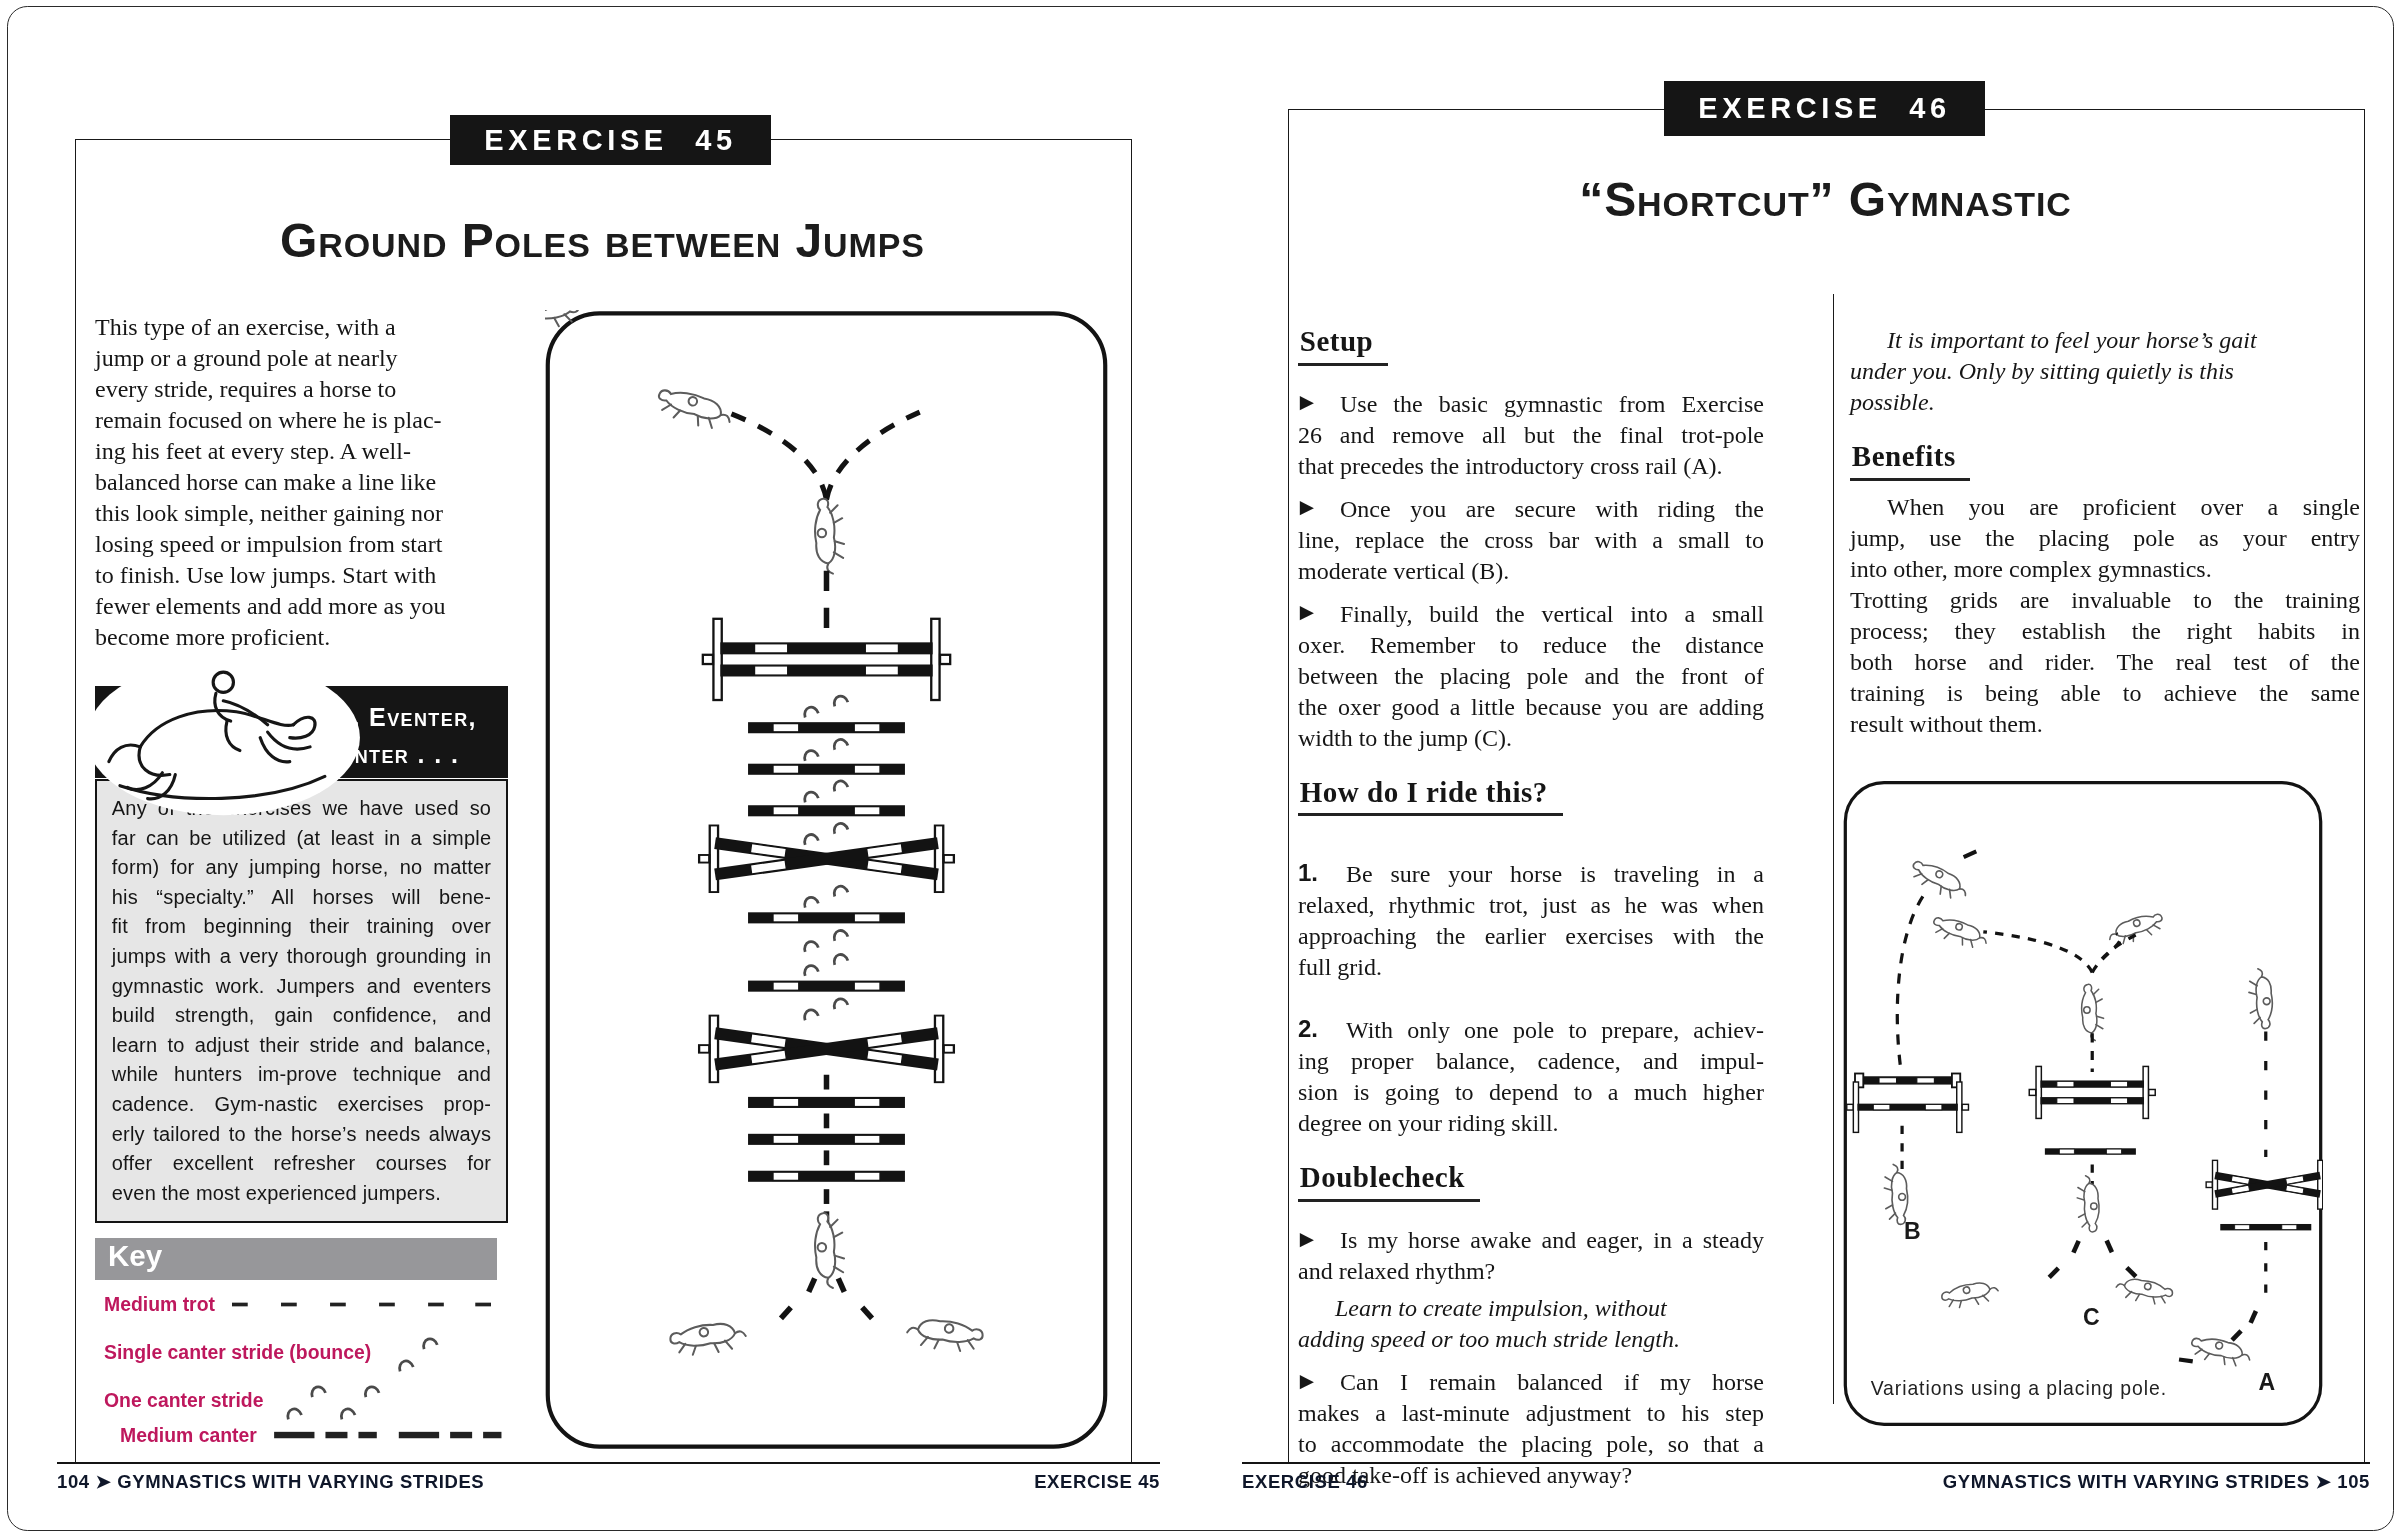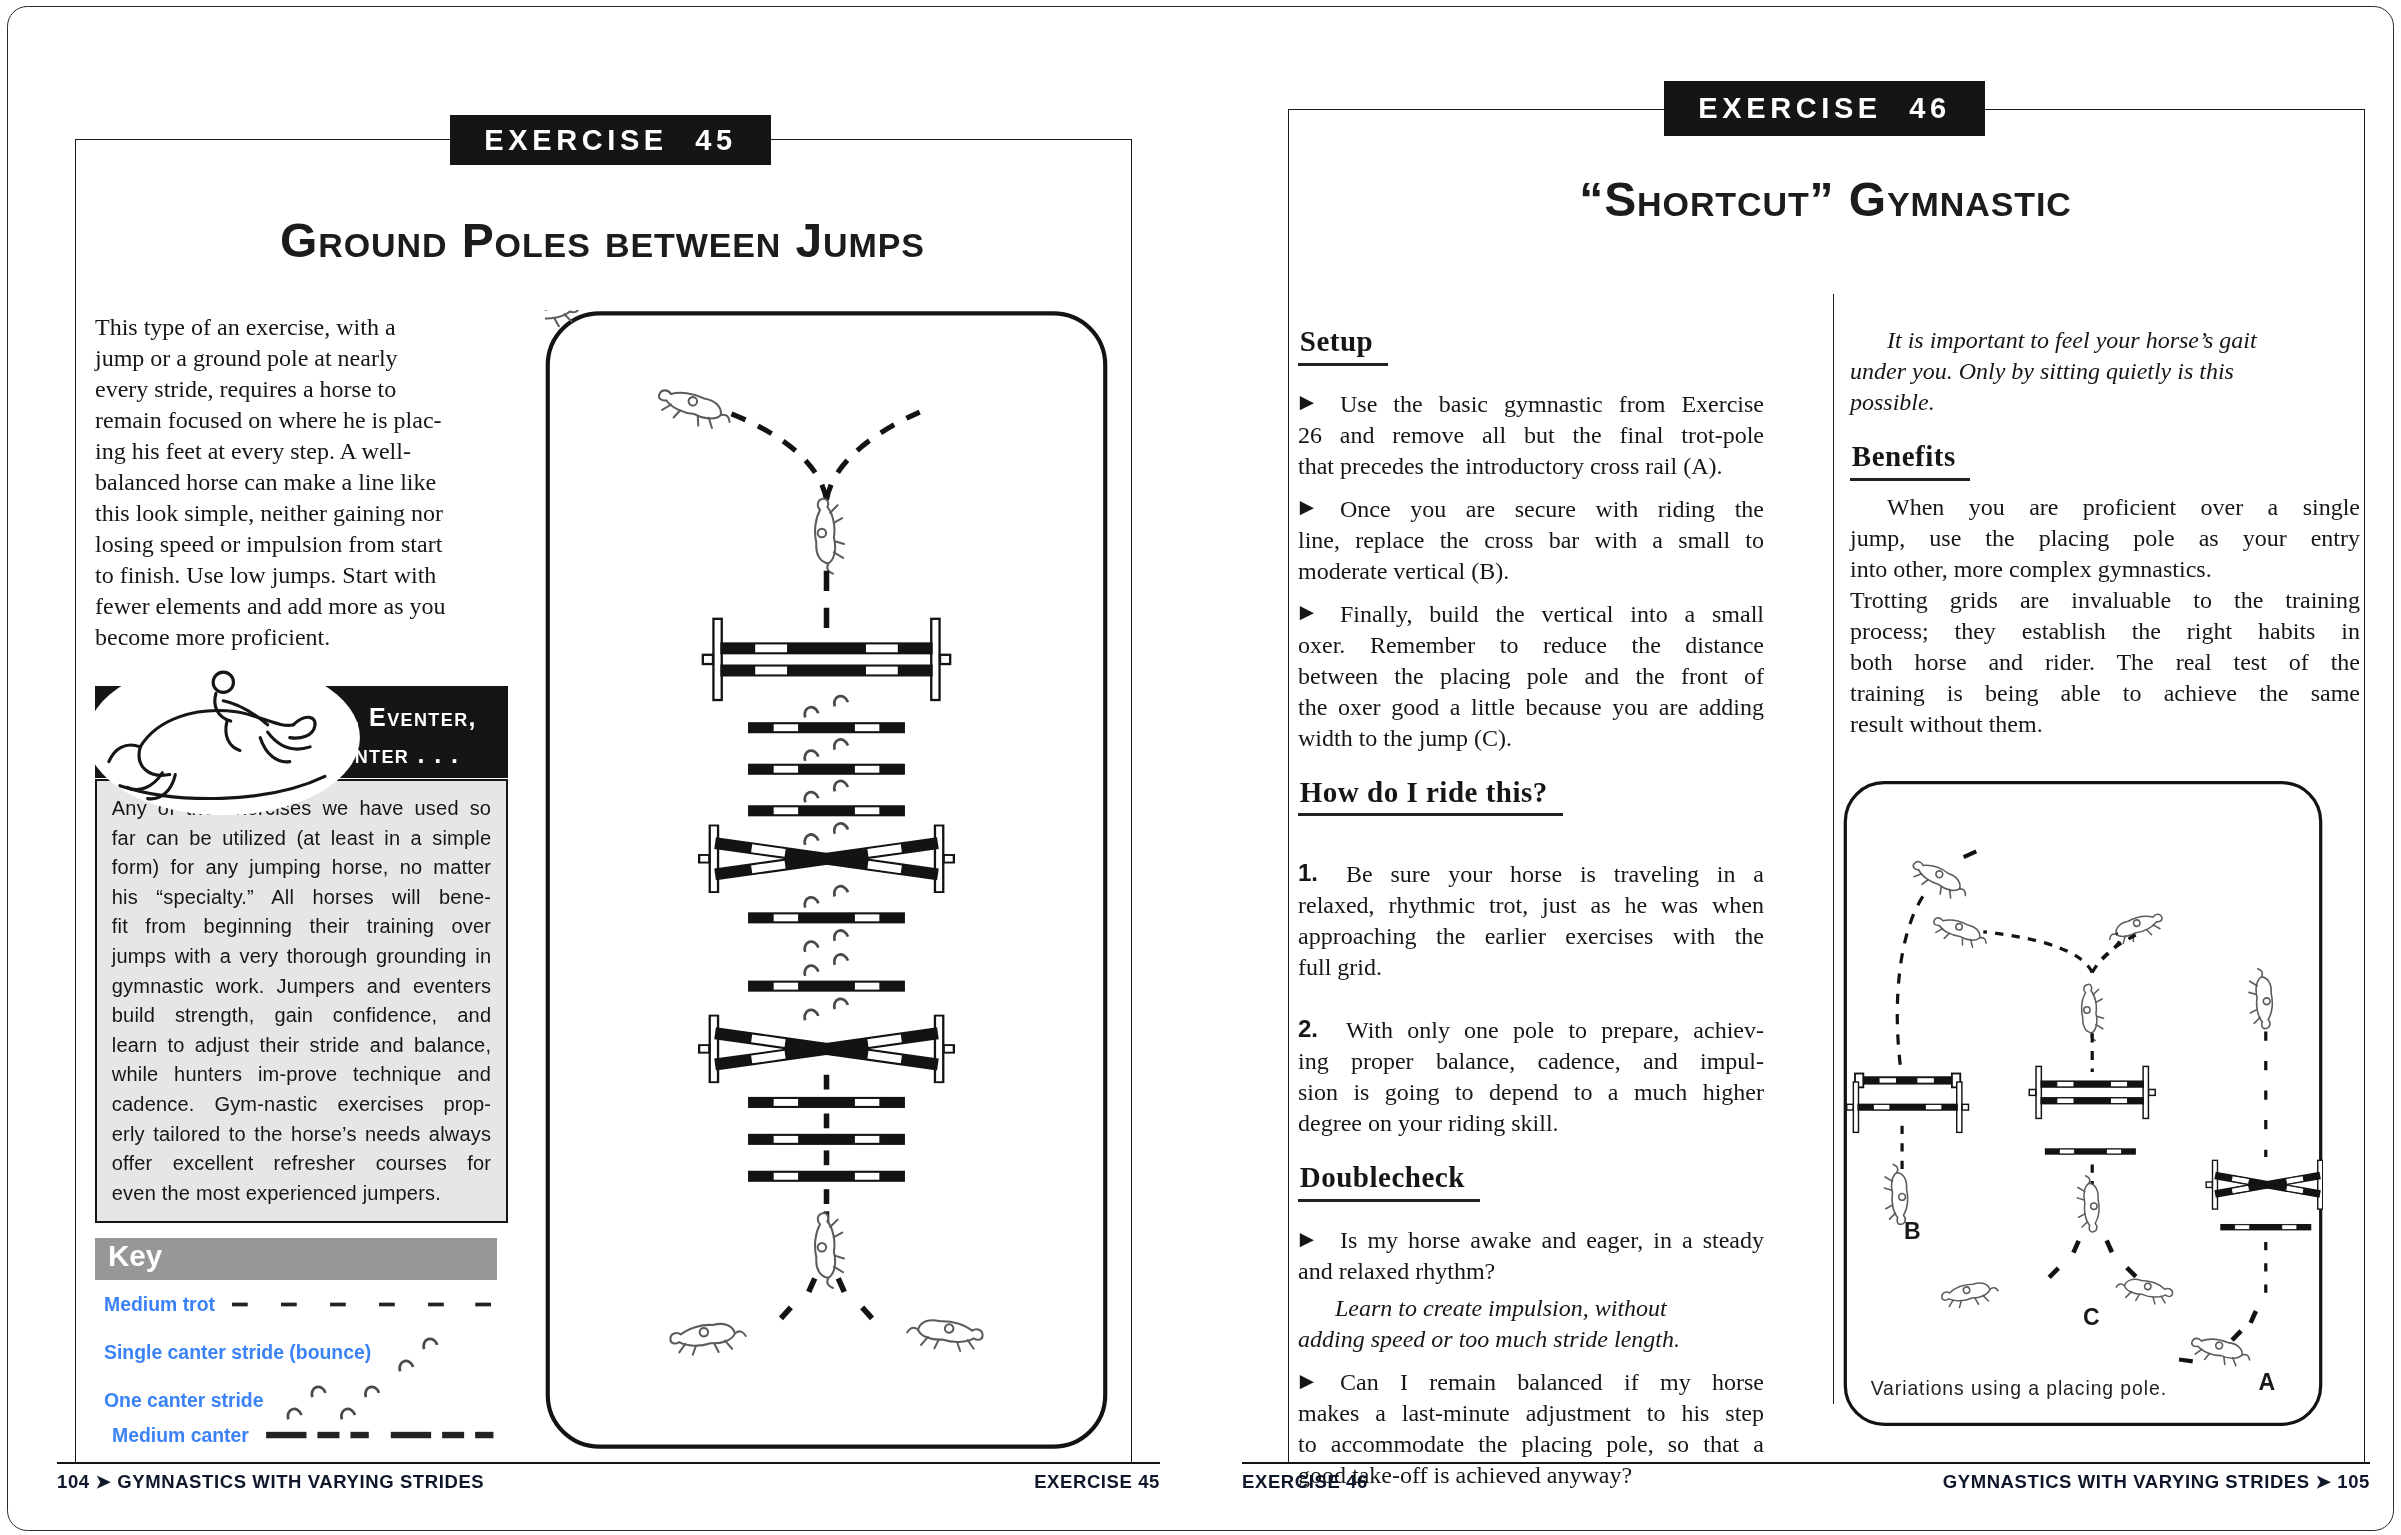--- a/index.html
+++ b/index.html
@@ -32,21 +32,21 @@
              font-family:"Liberation Sans",sans-serif;font-weight:bold;font-variant:small-caps;
              font-size:25px;letter-spacing:1.4px;padding-top:13px;}
   .blackhead .bl{width:256px;margin-left:148px;text-align:center;line-height:37px;}
   .graybox{position:absolute;background:#e6e6e6;border:2.8px solid #141414;box-sizing:border-box;
            font-family:"Liberation Sans",sans-serif;padding:13px 14.8px;}
   .graybox .ln{font-size:20px;line-height:29.6px;letter-spacing:0.2px;}
   .vignette{position:absolute;z-index:3;}
   .keybar{position:absolute;background:#97979a;color:#fff;font-family:"Liberation Sans",sans-serif;
           font-weight:bold;font-size:29.6px;padding:0.9px 0 6.5px 13px;box-sizing:border-box;}
   .keyrow{position:absolute;display:flex;align-items:center;gap:16.6px;}
-  .keylabel{font-family:"Liberation Sans",sans-serif;font-weight:bold;font-size:19.4px;color:#3b82f6;white-space:nowrap;}
+  .keylabel{font-family:"Liberation Sans",sans-serif;font-weight:bold;font-size:19.4px;color:#be185d;white-space:nowrap;}
   .footrow{position:absolute;display:flex;justify-content:space-between;
            border-top:2.8px solid #141414;padding-top:7.4px;}
   .foot{font-family:"Liberation Sans",sans-serif;font-weight:bold;font-size:18.5px;letter-spacing:0.6px;color:#0f172a;}
   .divider{position:absolute;border-left:1.8px solid #1a1a1a;}
   svg text.dlabel{font-family:"Liberation Sans",sans-serif;font-weight:bold;font-size:25px;fill:#1a1a1a;}
   svg text.dcaption{font-family:"Liberation Sans",sans-serif;font-size:21px;fill:#222;letter-spacing:1px;}
 </style>
 </head>
 <body>
 
@@ -179,21 +179,21 @@
   </div>
   <div class="keyrow" style="left:104px;top:1376px">
     <span class="keylabel">One canter stride</span>
     <svg width="111" height="48" viewBox="0 0 120 52">
       <use href="#hoof" x="14" y="40"></use>
         <use href="#hoof" x="40" y="16"></use>
       <use href="#hoof" x="72" y="40"></use>
         <use href="#hoof" x="98" y="16"></use>
     </svg>
   </div>
-  <div class="keyrow" style="left:112px;top:1424px">
+  <div class="keyrow" style="left:120px;top:1424px">
     <span class="keylabel">Medium canter</span>
     <svg width="236" height="11" viewBox="0 0 255 12">
       <g fill="#222">
           <rect x="0" y="2" width="44" height="7"></rect>
           <rect x="56" y="2" width="24" height="7"></rect>
           <rect x="92" y="2" width="20" height="7"></rect>
           <rect x="136" y="2" width="44" height="7"></rect>
           <rect x="192" y="2" width="24" height="7"></rect>
           <rect x="228" y="2" width="20" height="7"></rect>
         </g>

